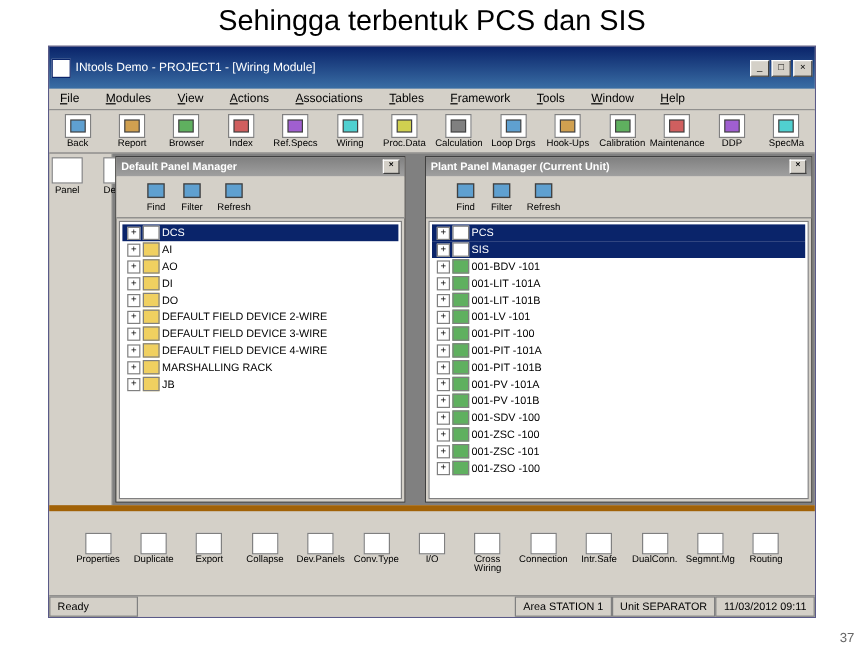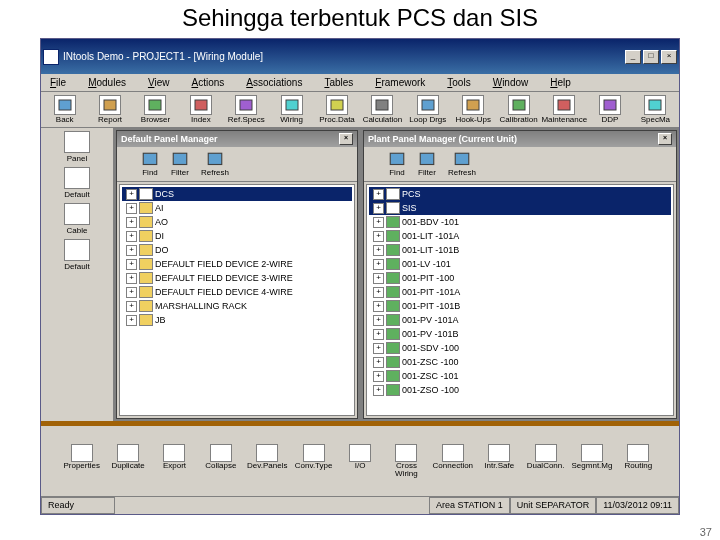--- a/index.html
+++ b/index.html
@@ -11,25 +11,25 @@
 .tbtn{width:14px;height:12px;background:#d4d0c8;border:1px solid #fff;border-right-color:#404040;border-bottom-color:#404040;font-size:8px;text-align:center;line-height:10px;color:#000}
 .menu{background:#d4d0c8;padding:2px 4px;font-size:10px;display:flex;gap:12px;border-bottom:1px solid #808080}
 .menu span{padding:1px 5px}
 .menu u{text-decoration:underline}
 .tool{background:#d4d0c8;padding:3px 2px;display:flex;gap:2px;border-bottom:1px solid #808080}
 .tb{display:flex;flex-direction:column;align-items:center;width:44px;gap:1px}
 .tb .i{width:20px;height:18px;border:1px solid #808080;background:#fff;display:flex;align-items:center;justify-content:center}
 .tb .i svg{width:16px;height:14px}
 .tb span{font-size:8px;color:#000;text-align:center;line-height:8px}
 .main{flex:1;display:flex;background:#808080;overflow:hidden}
-.lside{width:48px;background:#d4d0c8;border-right:1px solid #808080;padding:3px 12px;display:flex;flex-direction:column;gap:4px}
+.lside{width:48px;background:#d4d0c8;border-right:1px solid #808080;padding:3px 2px;display:flex;flex-direction:row;gap:17px}
 .lb{display:flex;flex-direction:column;align-items:center;gap:1px}
 .lb .i{width:24px;height:20px;background:#fff;border:1px solid #808080}
 .lb span{font-size:8px}
-.panels{flex:1;display:flex;gap:5px;padding:2px}
+.panels{flex:1;display:flex;gap:16px;padding:2px}
 .pnl{background:#d4d0c8;border:1px solid #404040;display:flex;flex-direction:column}
 .pnl.l{flex:0 0 240px}
 .pnl.r{flex:1}
 .pt{background:linear-gradient(#808080,#a0a0a0);color:#fff;padding:2px 4px;font-size:9px;font-weight:bold;display:flex;align-items:center}
 .pt .x{margin-left:auto;width:12px;height:10px;background:#d4d0c8;border:1px solid #fff;border-right-color:#404040;border-bottom-color:#404040;text-align:center;line-height:8px;font-size:7px;color:#000}
 .ptool{display:flex;gap:12px;padding:4px 24px;background:#d4d0c8;border-bottom:1px solid #808080}
 .pb{display:flex;flex-direction:column;align-items:center;gap:1px}
 .pb .i{width:18px;height:16px}
 .pb span{font-size:8px}
 .tree{flex:1;background:#fff;border:1px solid #808080;margin:2px;overflow-y:auto;font-size:9px;padding:2px}

